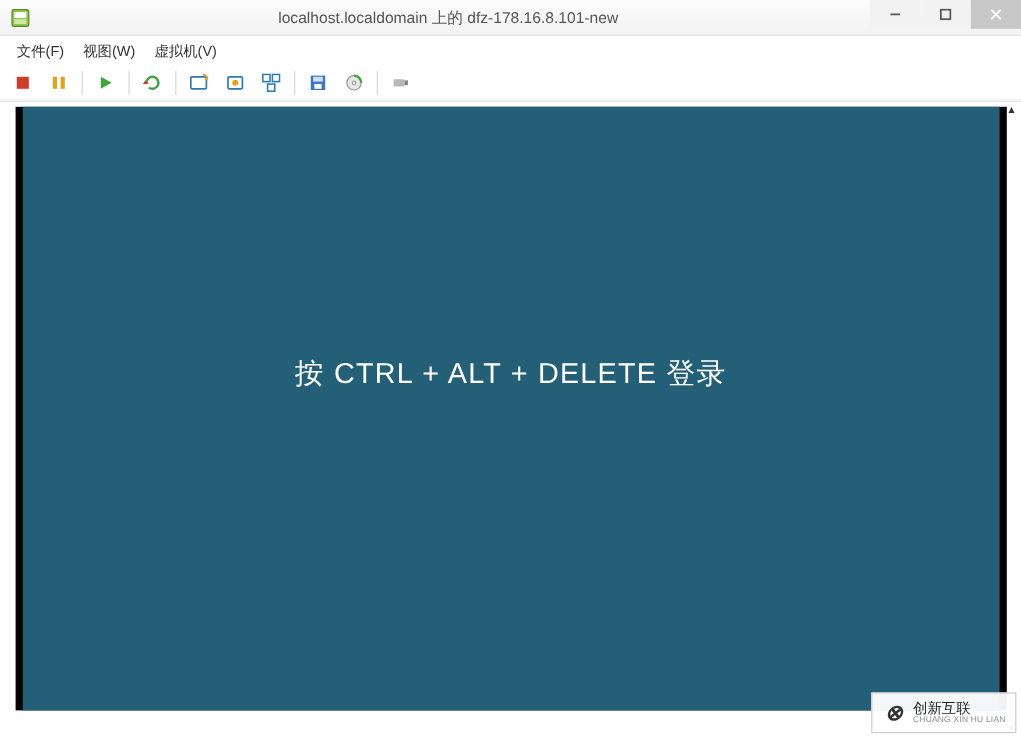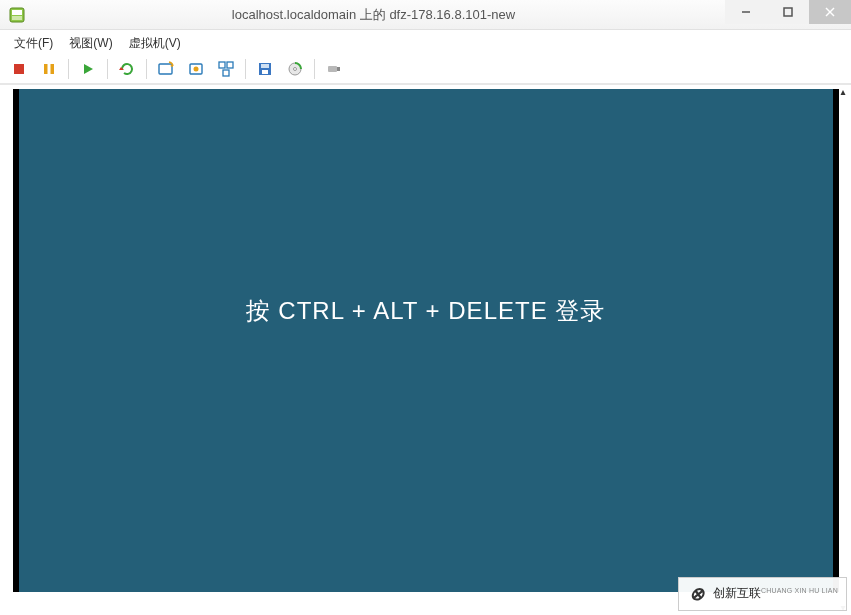--- a/index.html
+++ b/index.html
@@ -134,21 +134,21 @@
       display:flex; align-items:center; gap:4px;
       font-size: 11px;
     }
     .watermark .wm-logo {
       width:24px;height:24px;
       display:flex;align-items:center;justify-content:center;
       font-size:18px; color:#333;
       font-style:italic;
       font-weight:bold;
     }
-    .watermark .wm-text { display:flex;flex-direction:row; line-height:1.1;}
+    .watermark .wm-text { display:flex;flex-direction:column; line-height:1.1;}
     .watermark .wm-cn { font-size:12px; color:#222;}
     .watermark .wm-en { font-size:7px; color:#888; letter-spacing:0.2px;}
   </style>
 </head>
 <body>
 
 <div class="titlebar">
   <span class="app-icon">
     <svg width="16" height="16" viewBox="0 0 16 16">
       <rect x="1" y="1" width="14" height="14" rx="2" fill="#8fc748" stroke="#5a8a20"></rect>

